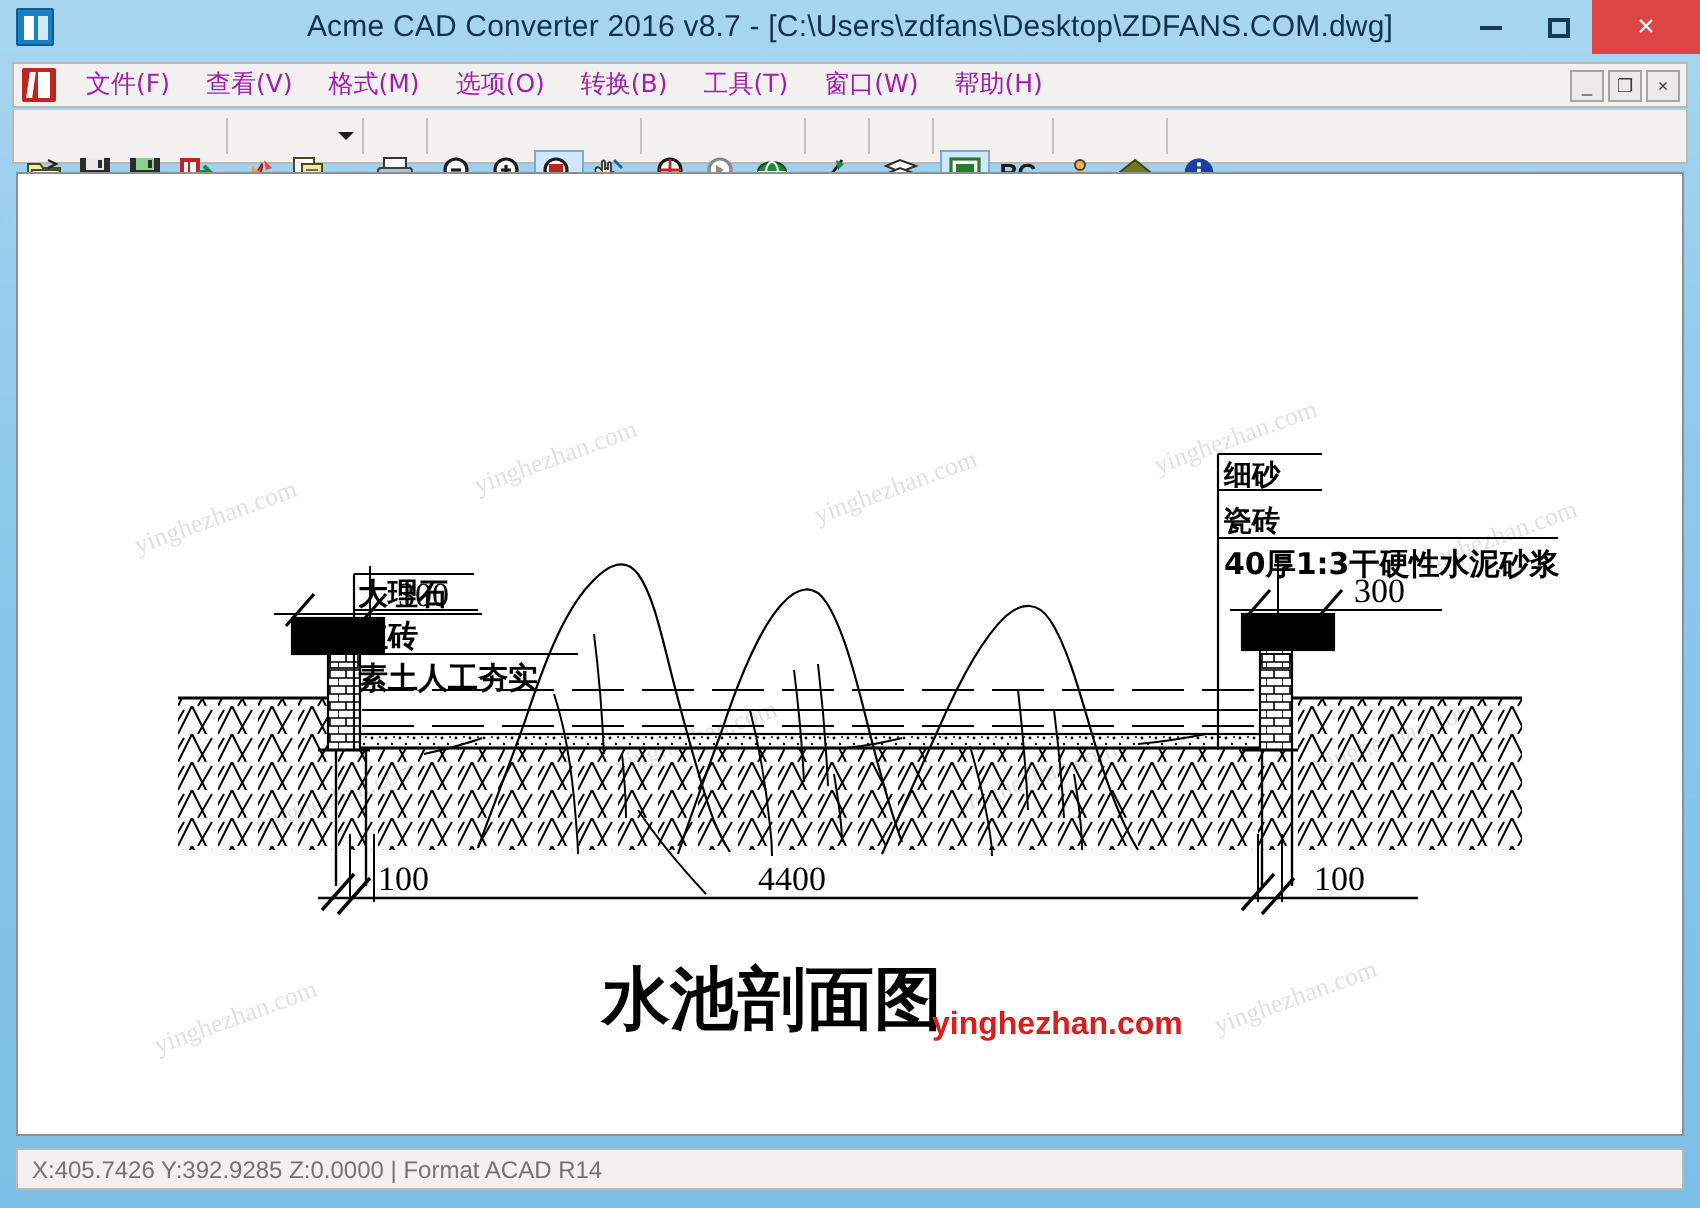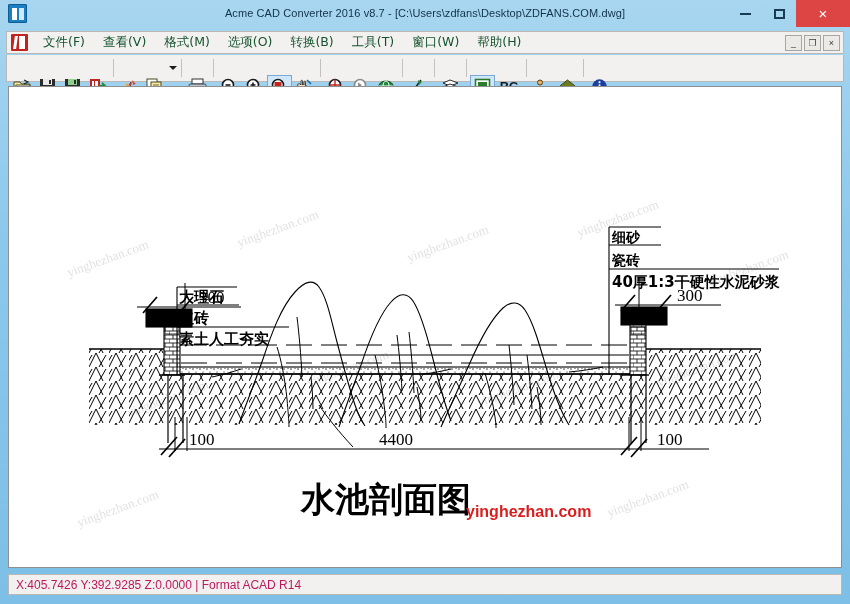--- a/index.html
+++ b/index.html
@@ -26,21 +26,21 @@
   .title-icon:before{
     content:"";position:absolute;left:3px;top:3px;width:5px;height:12px;
     background:#ffffff;
   }
   .title-icon:after{
     content:"";position:absolute;left:10px;top:3px;width:5px;height:12px;
     background:#cfe9fb;
   }
   .title-text{
     position:absolute;left:0;top:0;width:850px;height:27px;line-height:27px;
-    text-align:center;font-size:11px;color:#12314a;letter-spacing:.1px;
+    text-align:center;font-size:15px;color:#12314a;letter-spacing:.1px;
     white-space:nowrap;
   }
   .win-btns{position:absolute;right:0;top:0;height:27px;display:flex;}
   .win-btn{
     width:34px;height:27px;display:flex;align-items:center;justify-content:center;
     font-size:13px;color:#173a55;
   }
   .win-btn.close{width:54px;background:#d44;color:#fff;font-size:15px;}
   .win-btn .glyph-min{display:block;width:11px;height:2px;background:#173a55;}
   .win-btn .glyph-max{display:block;width:11px;height:10px;border:2px solid #173a55;box-sizing:border-box;}
@@ -56,21 +56,21 @@
     background:#c0241f;position:relative;border-radius:1px;
   }
   .menu-logo:before{
     content:"";position:absolute;left:3px;top:2px;width:3px;height:13px;background:#fff;
     transform:skewX(-8deg);
   }
   .menu-logo:after{
     content:"";position:absolute;left:8px;top:2px;width:6px;height:13px;background:#fff;
   }
   .menu-item{
-    font-size:12.5px;color:#14532d;padding:3px 9px;white-space:nowrap;
+    font-size:12.5px;color:#a21caf;padding:3px 9px;white-space:nowrap;
     font-family:"DejaVu Sans","Liberation Sans",sans-serif;
   }
   .mdi-btns{margin-left:auto;display:flex;gap:2px;padding-right:3px;}
   .mdi-btn{
     width:17px;height:16px;border:1px solid #a7a6a3;background:#eceae7;
     font-size:9px;line-height:14px;text-align:center;color:#3a3a3a;box-sizing:border-box;
   }
 
   
   .toolbar{
@@ -105,21 +105,21 @@
   }
   .canvas-frame svg{display:block;}
 
   
   .statusbar{
     position:absolute;left:8px;top:574px;width:834px;height:21px;
     background:#f2f1ef;border:1px solid #b9b8b5;box-sizing:border-box;
     display:flex;align-items:center;
   }
   .status-text{
-    font-size:12px;color:#be185d;padding-left:7px;white-space:nowrap;
+    font-size:12px;color:#737373;padding-left:7px;white-space:nowrap;
     font-family:"Liberation Sans",sans-serif;
   }
 
   
   .wm{
     fill:#c9c9c9;font-size:13px;font-family:"Liberation Serif",serif;
     opacity:.55;
   }
 </style>
 </head>

